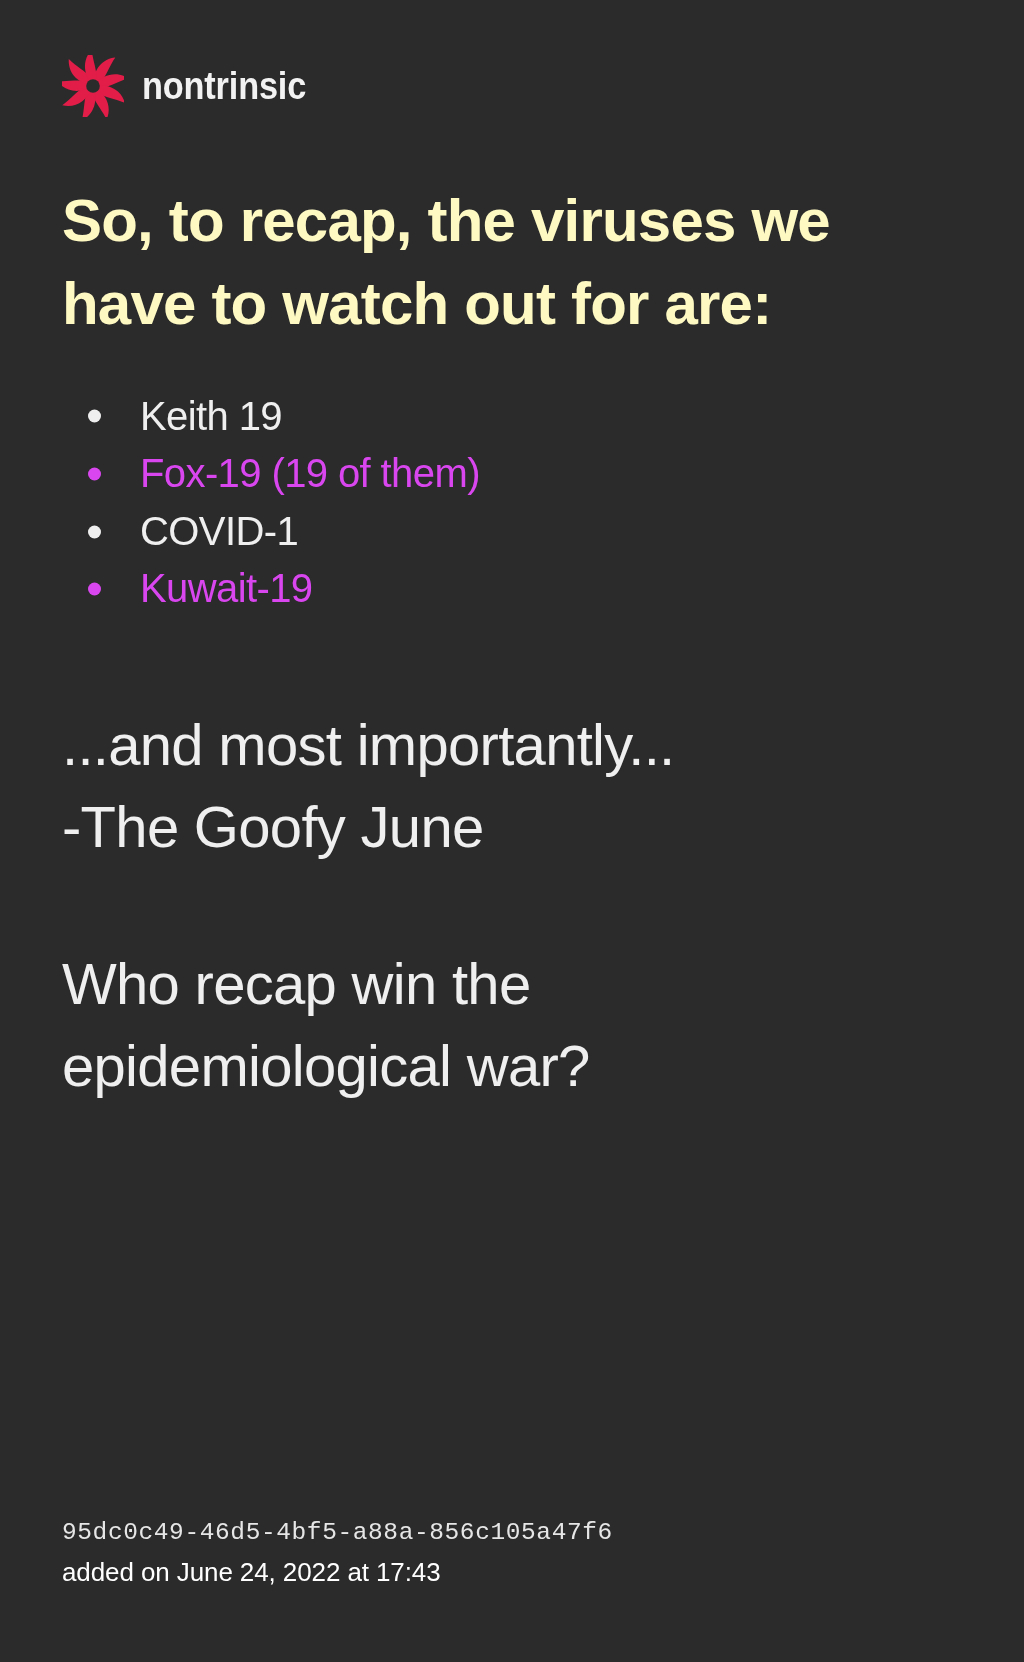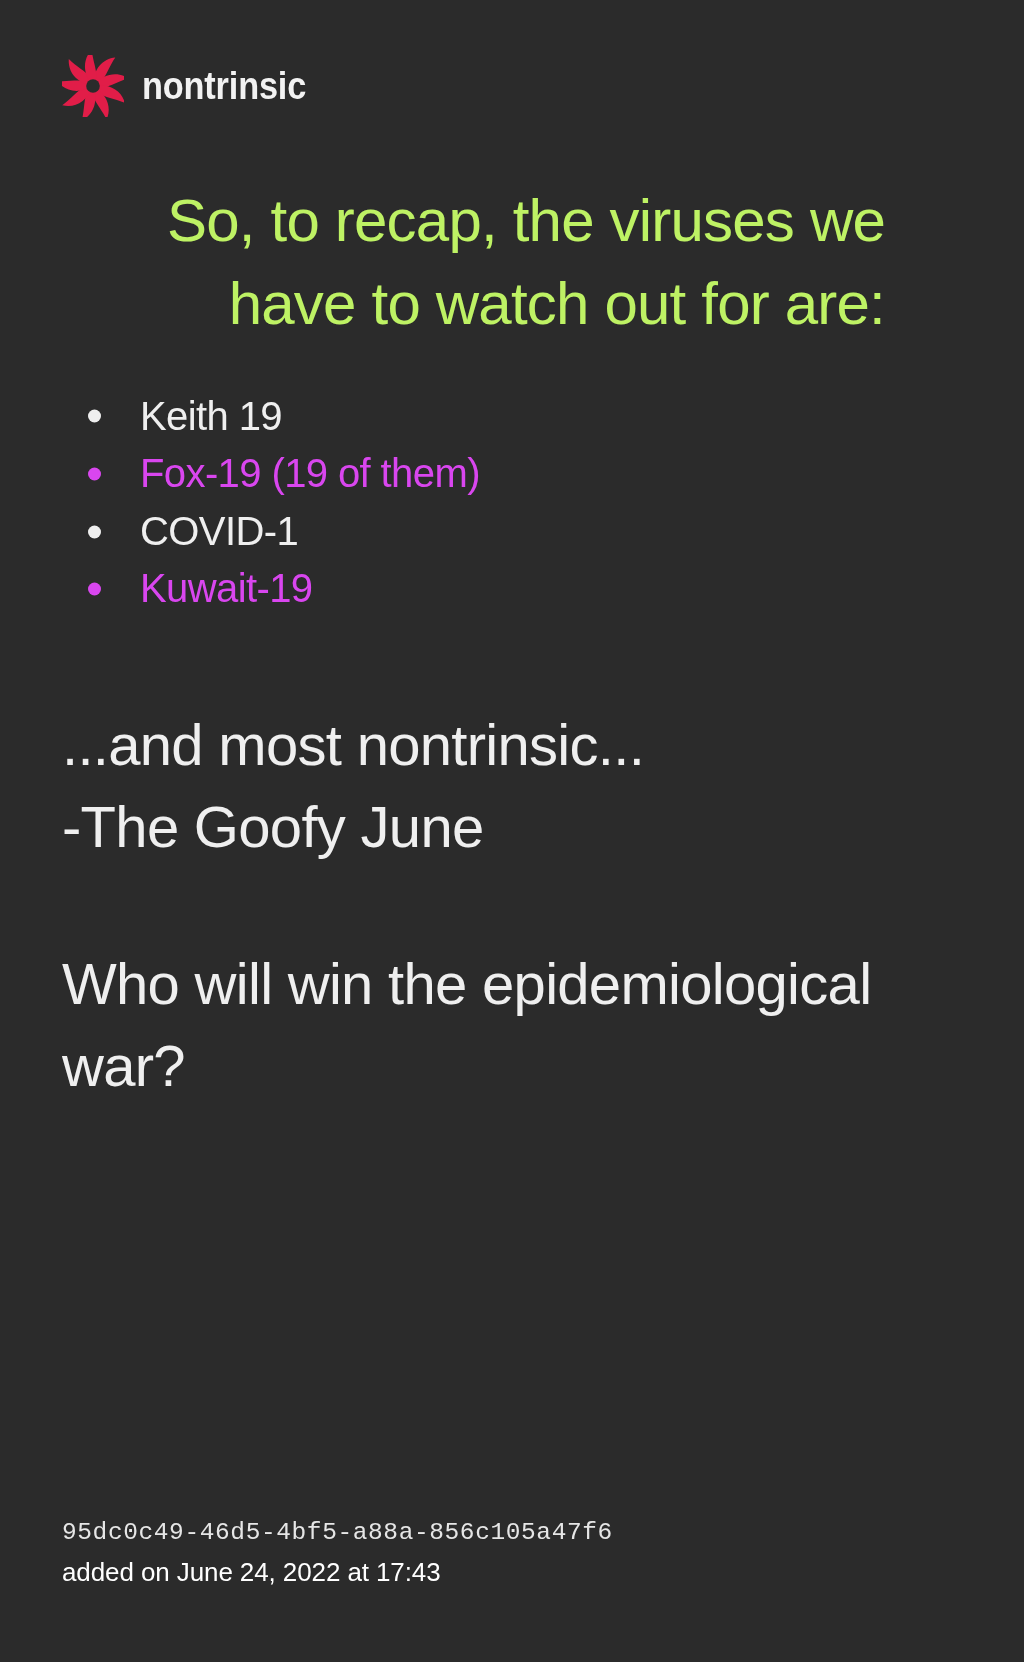--- a/index.html
+++ b/index.html
@@ -51,26 +51,25 @@
   }
 
   
   .content {
     flex: 1 1 auto;
   }
 
   .headline {
     font-size: 60px;
     line-height: 1.38;
-    color: #bef264;
-    font-weight: 400;
+    color: #fef9c3;
+    font-weight: 700;
     letter-spacing: -0.8px;
     margin: 0 0 42px 0;
     max-width: 880px;
-    text-align: right;
   }
 
   .virus-list {
     list-style: none;
     margin: 0 0 0 0;
     padding: 0;
   }
   .virus-list li {
     position: relative;
     font-size: 40px;
@@ -178,26 +177,26 @@
 
     <ul class="virus-list">
       <li>Keith 19</li>
       <li class="muted">Fox-19 (19 of them)</li>
       <li>COVID-1</li>
       <li class="muted">Kuwait-19</li>
     </ul>
 
     <div class="gap-block"></div>
 
-    <p class="paragraph">...and most nontrinsic...</p>
+    <p class="paragraph">...and most importantly...</p>
     <p class="paragraph">-The Goofy June</p>
 
     <div class="gap-block small"></div>
 
-    <p class="paragraph">Who will win the epidemiological war?</p>
+    <p class="paragraph">Who recap win the epidemiological war?</p>
   </div>
 
   <div class="footer">
     <div class="footer-id">95dc0c49-46d5-4bf5-a88a-856c105a47f6</div>
     <div class="footer-date">added on June 24, 2022 at 17:43</div>
   </div>
 
 </div>
 
 </body></html>

